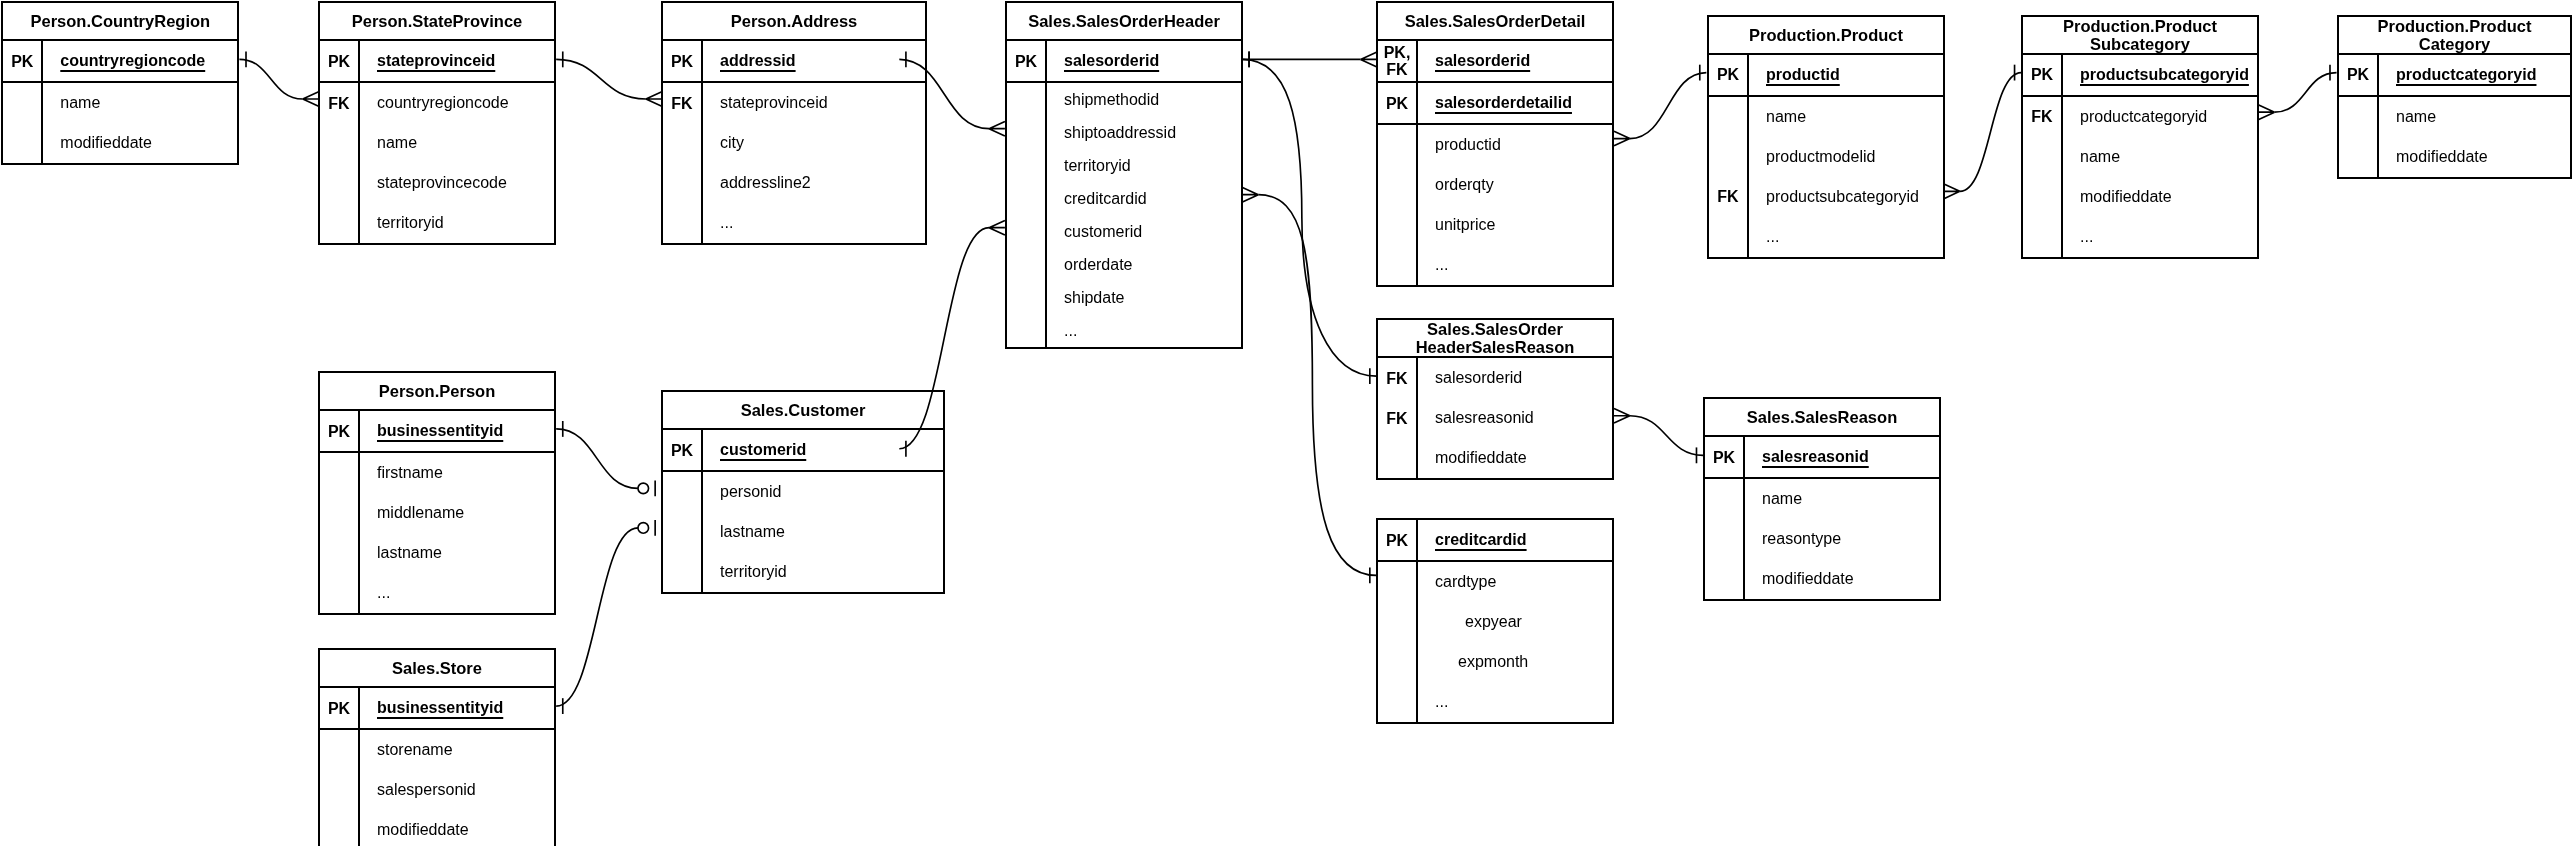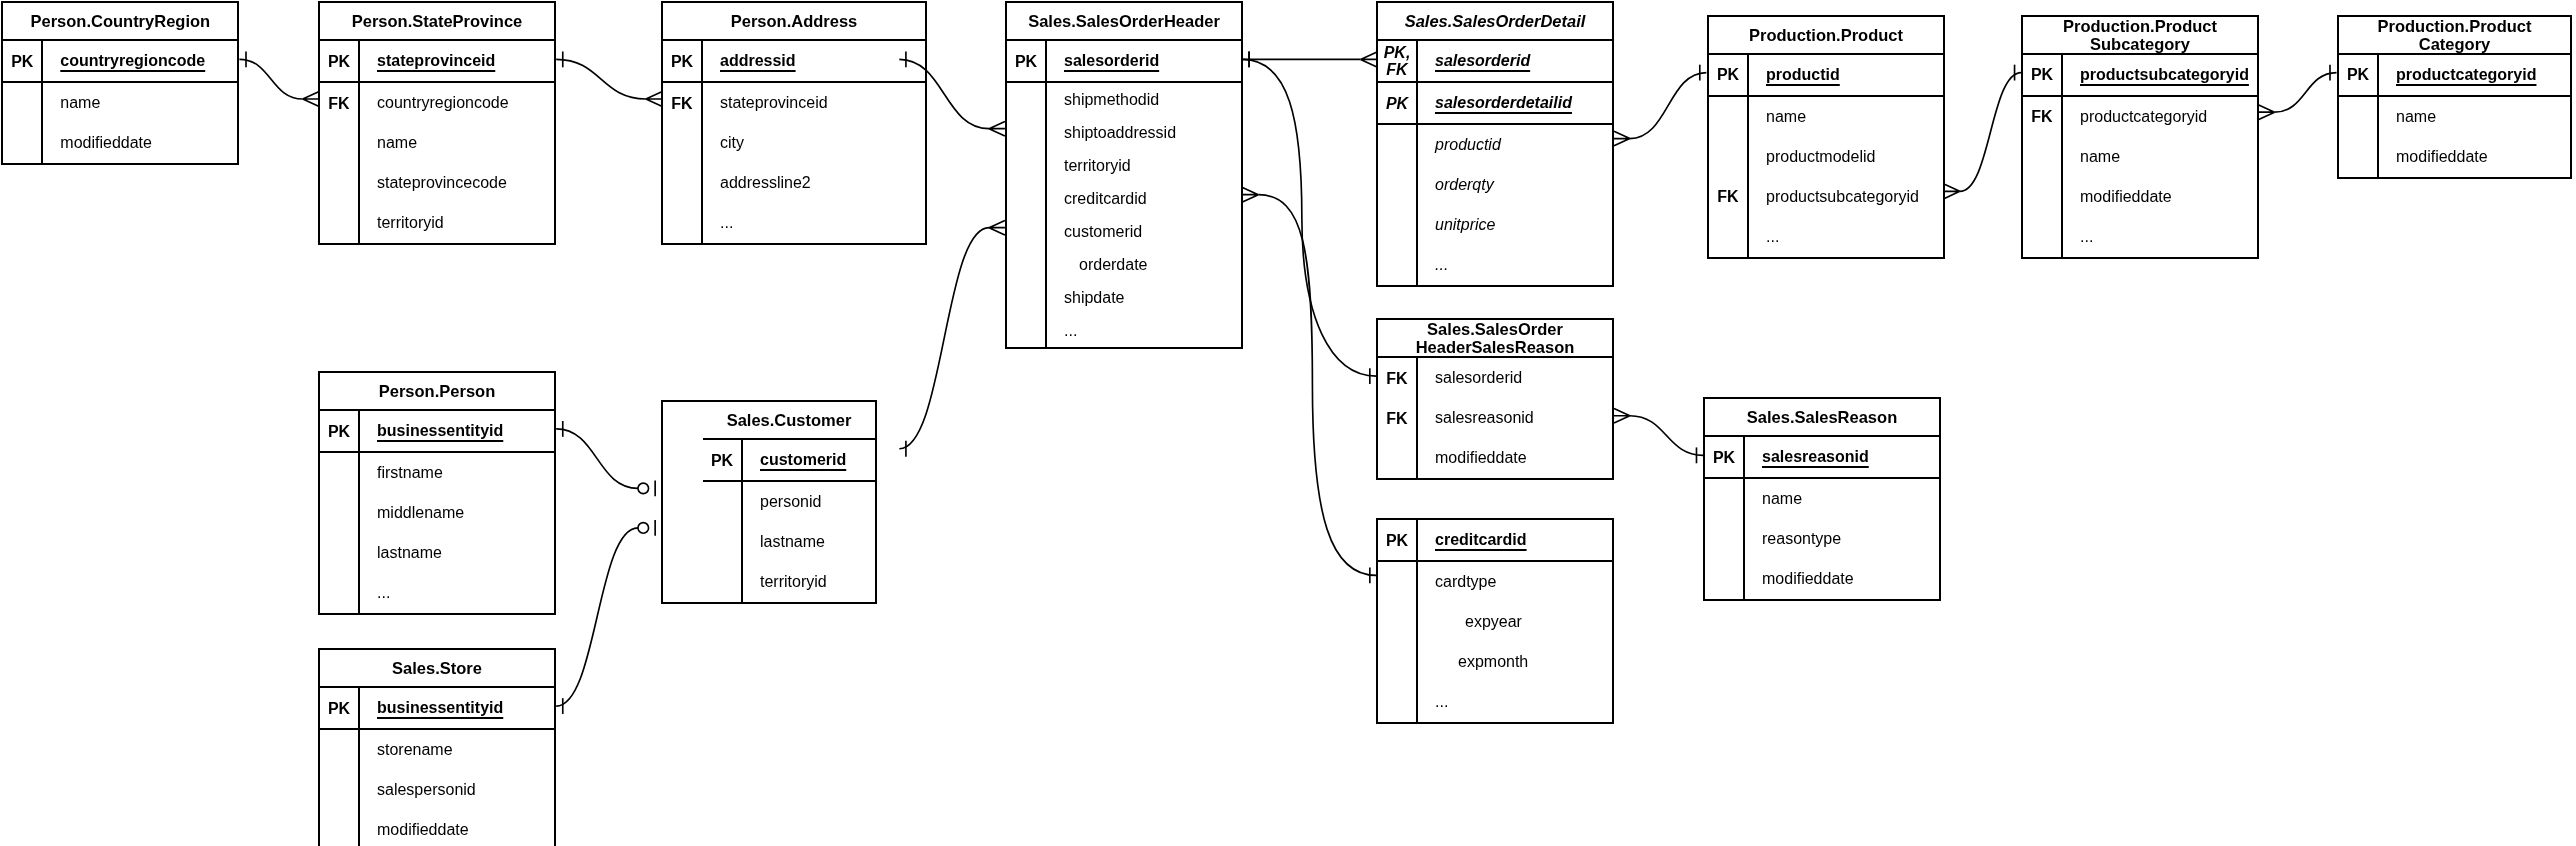--- a/index.html
+++ b/index.html
@@ -162,27 +162,27 @@
             <div class="key-cell" style="height: 33px;"></div>
             <div class="key-cell" style="height: 33px;"></div>
             <div class="key-cell" style="height: 33px;"></div>
           </div>
           <div class="field-col">
             <div class="field-cell" style="height: 33px;">shipmethodid</div>
             <div class="field-cell" style="height: 33px;">shiptoaddressid</div>
             <div class="field-cell" style="height: 33px;">territoryid</div>
             <div class="field-cell" style="height: 33px;">creditcardid</div>
             <div class="field-cell" style="height: 33px;">customerid</div>
-            <div class="field-cell" style="height: 33px; margin-left: 15px;">orderdate</div>
+            <div class="field-cell" style="height: 33px;">orderdate</div>
             <div class="field-cell" style="height: 33px;">shipdate</div>
             <div class="field-cell" style="height: 33px;">...</div>
           </div>
         </div>
       </div>
-      <div class="entity" style="left: 1376px; top: 1.3px; width: 238px; font-style: italic;">
+      <div class="entity" style="left: 1376px; top: 1.3px; width: 238px;">
         <div class="entity-header" style="height: 38px;">Sales.SalesOrderDetail</div>
         <div class="section bordered">
           <div class="key-col">
             <div class="key-cell" style="height: 40px;">PK,
 FK</div>
           </div>
           <div class="field-col">
             <div class="field-cell pk" style="height: 40px;">salesorderid</div>
           </div>
         </div>
@@ -300,21 +300,21 @@
             <div class="key-cell" style="height: 40px;"></div>
           </div>
           <div class="field-col">
             <div class="field-cell" style="height: 40px;">firstname</div>
             <div class="field-cell" style="height: 40px;">middlename</div>
             <div class="field-cell" style="height: 40px;">lastname</div>
             <div class="field-cell" style="height: 40px;">...</div>
           </div>
         </div>
       </div>
-      <div class="entity" style="left: 661px; top: 400px; width: 216px; padding-left: 40px;">
+      <div class="entity" style="left: 661px; top: 390px; width: 284px;">
         <div class="entity-header" style="height: 38px;">Sales.Customer</div>
         <div class="section bordered">
           <div class="key-col">
             <div class="key-cell" style="height: 40px;">PK</div>
           </div>
           <div class="field-col">
             <div class="field-cell pk" style="height: 40px;">customerid</div>
           </div>
         </div>
         <div class="section">

